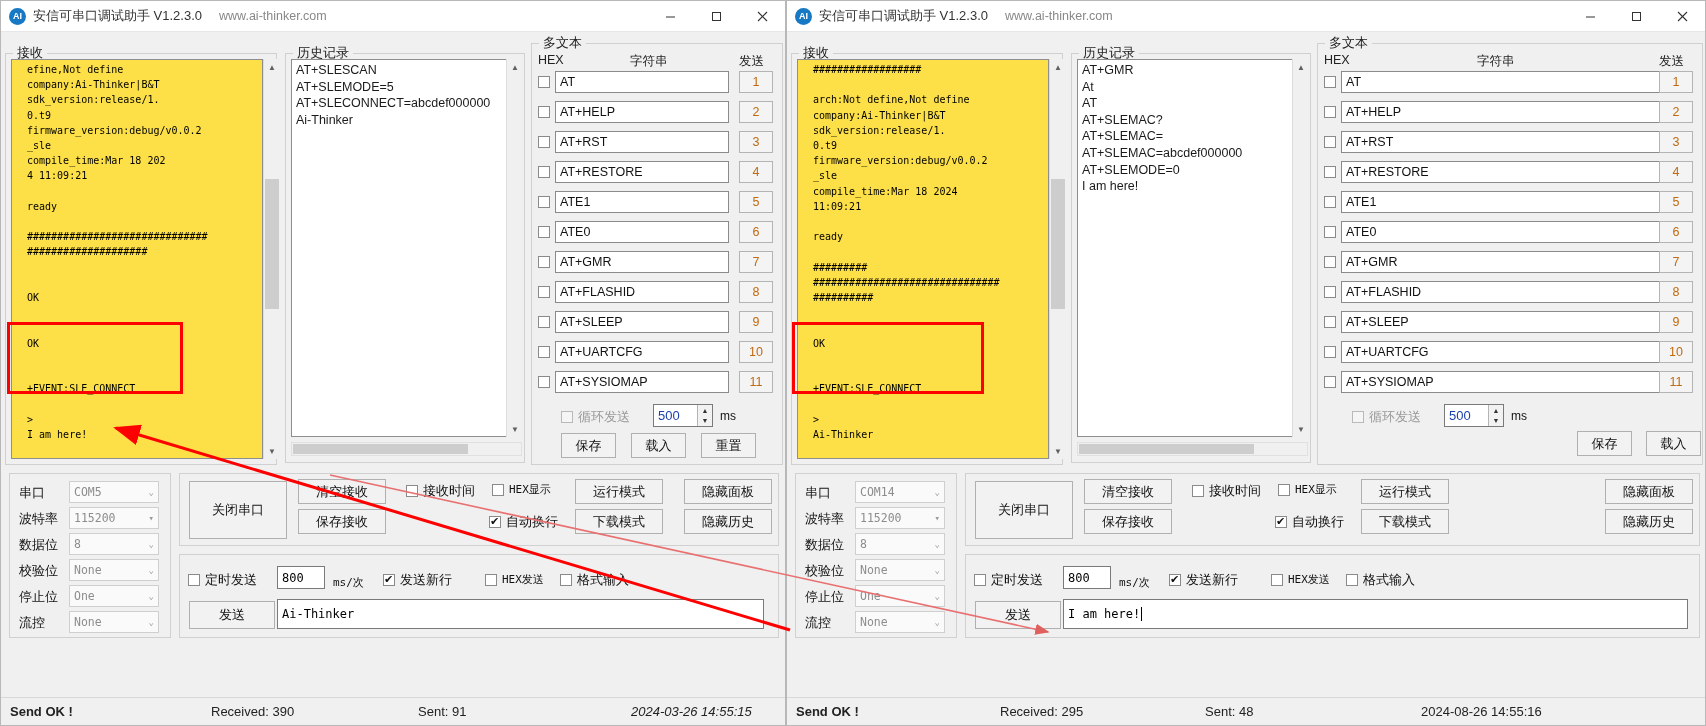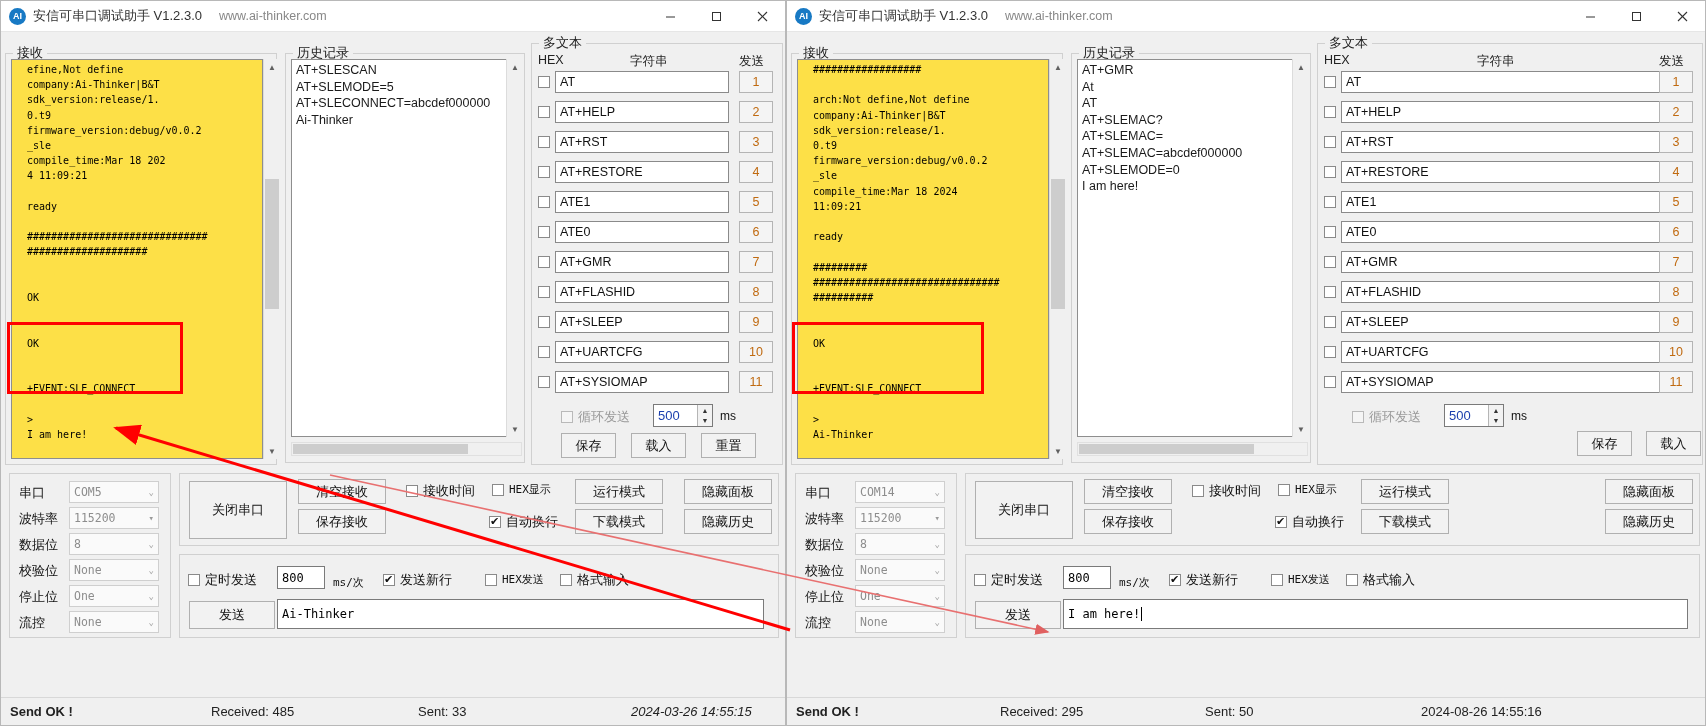--- a/index.html
+++ b/index.html
@@ -389,22 +389,22 @@
   </div>
   <div class="cbrow" style="left:559px; top:570px;">
     <span class="cbx"></span>
     <span>格式输入</span>
   </div>
   <div class="btn" style="left:188px; top:600px; width:86px; height:28px;">发送</div>
   <div class="textfield" style="left:276px; top:598px; width:487px; height:30px;">Ai-Thinker</div>
 
   <div class="statusbar">
     <span class="s bold" style="left:9px;">Send OK !</span>
-    <span class="s" style="left:210px;">Received: 485</span>
-    <span class="s" style="left:417px;">Sent: 33</span>
+    <span class="s" style="left:210px;">Received: 390</span>
+    <span class="s" style="left:417px;">Sent: 91</span>
     <span class="s" style="left:630px;font-style:italic;">2024-03-26 14:55:15</span>
   </div>
 
   <div class="redbox" style="left:6px; top:321px; width:176px; height:72px;"></div>
 </div>
 
 <div class="win" id="win-right">
 
   <div class="titlebar">
     <div class="logo">AI</div>
@@ -638,21 +638,21 @@
   </div>
   <div class="btn" style="left:188px; top:600px; width:86px; height:28px;">发送</div>
   <div class="textfield" style="left:276px; top:598px; width:625px; height:30px;">
     <span>I am here!</span>
       <span style="display:inline-block;width:1px;height:14px;background:#000;margin-left:1px;"></span>
   </div>
 
   <div class="statusbar">
     <span class="s bold" style="left:9px;">Send OK !</span>
     <span class="s" style="left:213px;">Received: 295</span>
-    <span class="s" style="left:418px;">Sent: 50</span>
+    <span class="s" style="left:418px;">Sent: 48</span>
     <span class="s" style="left:634px;">2024-08-26 14:55:16</span>
   </div>
 
   <div class="redbox" style="left:5px; top:321px; width:192px; height:72px;"></div>
 </div>
 
 <svg class="ovl">
   <defs>
     <marker id="ah" markerWidth="9" markerHeight="7" refX="8" refY="3.5" orient="auto">
       <polygon points="0 0, 9 3.5, 0 7" fill="#ff0000"></polygon>

